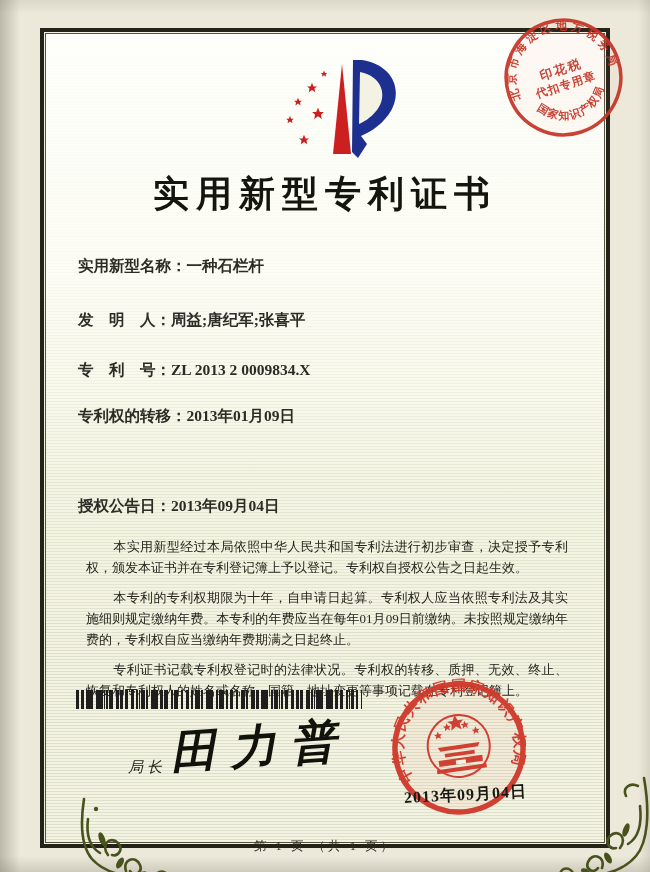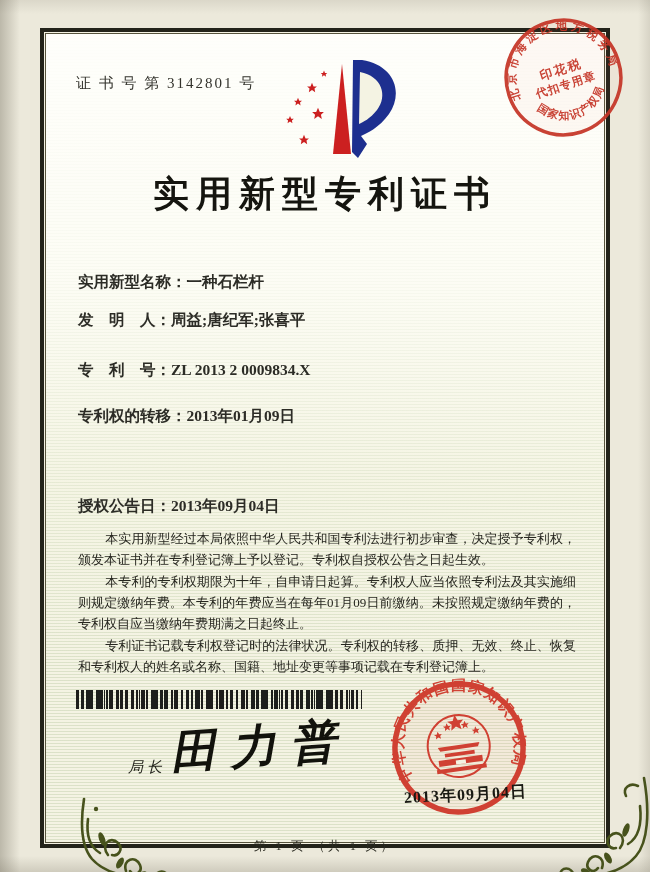--- a/index.html
+++ b/index.html
@@ -20,24 +20,24 @@
     background:
       linear-gradient(180deg, rgba(255,255,252,.96) 0%, rgba(255,255,249,.8) 30%, rgba(246,247,230,.4) 55%, rgba(255,255,255,0) 78%),
       repeating-linear-gradient(180deg, rgba(122,154,92,.20) 0 1px, rgba(0,0,0,0) 1px 3px),
       #f4f3e3;
   }
   .cert-no{position:absolute; left:32px; top:42px; font-size:15px; letter-spacing:2px; color:#33332c;}
   .logo{position:absolute; left:212px; top:24px; width:140px; height:110px;}
   .title{position:absolute; left:0; right:0; top:138px; text-align:center;
     font-size:36px; font-weight:600; letter-spacing:7px; color:#15150f;}
   .field-row{position:absolute; left:34px; font-size:15.5px; font-weight:600; color:#2c2c26; white-space:nowrap;}
-  .f0{top:240px;} .f1{top:278px;} .f2{top:328px;} .f3{top:374px;} .f4{top:420px;} .f5{top:464px;}
+  .f0{top:224px;} .f1{top:278px;} .f2{top:328px;} .f3{top:374px;} .f4{top:420px;} .f5{top:464px;}
   .body-text{position:absolute; left:34px; top:496px; width:498px; font-size:13px;
     line-height:1.64; text-align:justify; color:#26261f; font-weight:500;}
-  .body-text p{margin:0; text-indent:2.1em;}
+  .body-text p{margin:8px; text-indent:2.1em;}
   .barcode{position:absolute; left:32px; top:658px; width:286px; height:19px;
     background:
       repeating-linear-gradient(90deg,#1e1e1c 0 2px, rgba(0,0,0,0) 2px 5px),
       repeating-linear-gradient(90deg,#1e1e1c 0 1px, rgba(0,0,0,0) 1px 7px),
       repeating-linear-gradient(90deg,#1e1e1c 0 3px, rgba(0,0,0,0) 3px 11px);
   }
   .sig-title{position:absolute; left:84px; top:726px; font-size:15px; letter-spacing:4px; color:#23231c;font-style:italic;}
   .sig-name{position:absolute; left:126px; top:684px; font-size:46px; font-weight:700;
     letter-spacing:14px; color:#12120c; transform:rotate(-4deg); font-style:italic;}
   .footer{position:absolute; left:0; right:0; top:798px; text-align:center;
@@ -52,21 +52,20 @@
   .flourish-right{position:absolute; left:438px; top:740px; width:172px; height:118px; transform:scaleX(-1);}
   svg text{font-family:"Liberation Serif","DejaVu Serif",serif;}
 </style>
 </head>
 <body>
 
 <div class="page">
 
   <div class="frame">
 
-    <div class="cert-no">证 书 号 第 3142801 号</div>
 
     <svg class="logo" viewBox="0 0 140 110">
       <defs>
         <path id="star" d="M0,-10 L2.94,-3.09 L9.51,-3.09 L4.76,1.18 L6.12,8.09 L0,3.82 L-6.12,8.09 L-4.76,1.18 L-9.51,-3.09 L-2.94,-3.09 Z"></path>
       </defs>
       <path d="M86 8 L95 98 L77 98 Z" fill="#cc2020"></path>
       <path d="M97 4 L106 4 C138 9,148 36,133 58 C123 72,111 77,105 80 L111 88 L102 102 L96 96 Z" fill="#1d2f8f"></path>
       <path d="M104 16 C126 20,132 40,121 54 C114 63,107 66,103 68 Z" fill="#f4f3e3"></path>
       <g fill="#cc2020">
         <use href="#star" transform="translate(68,18) scale(0.34)"></use>

